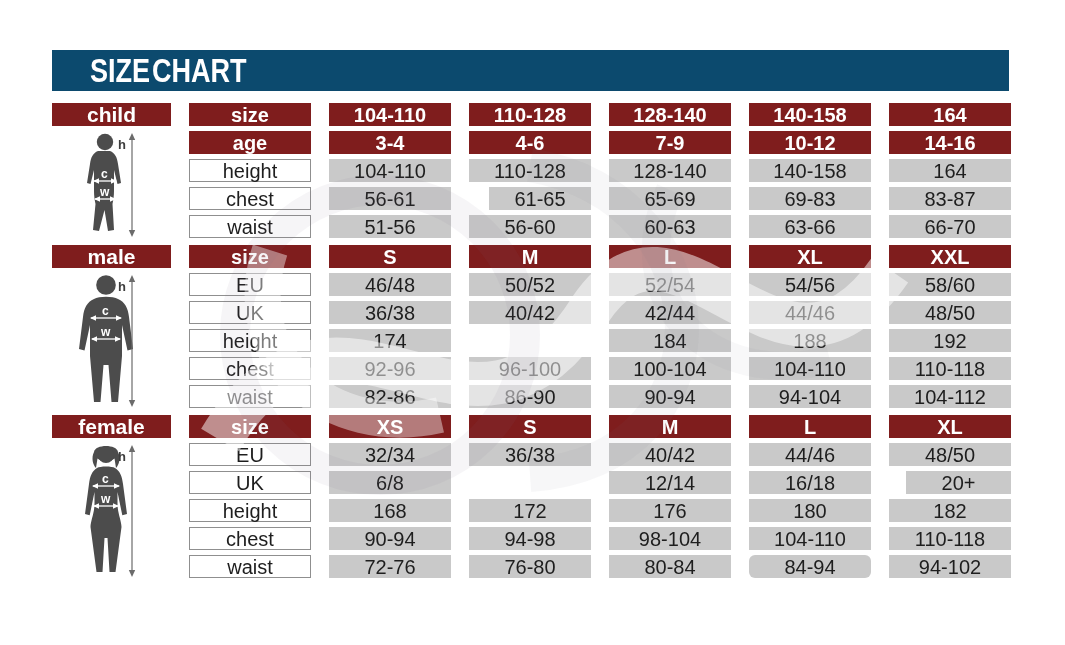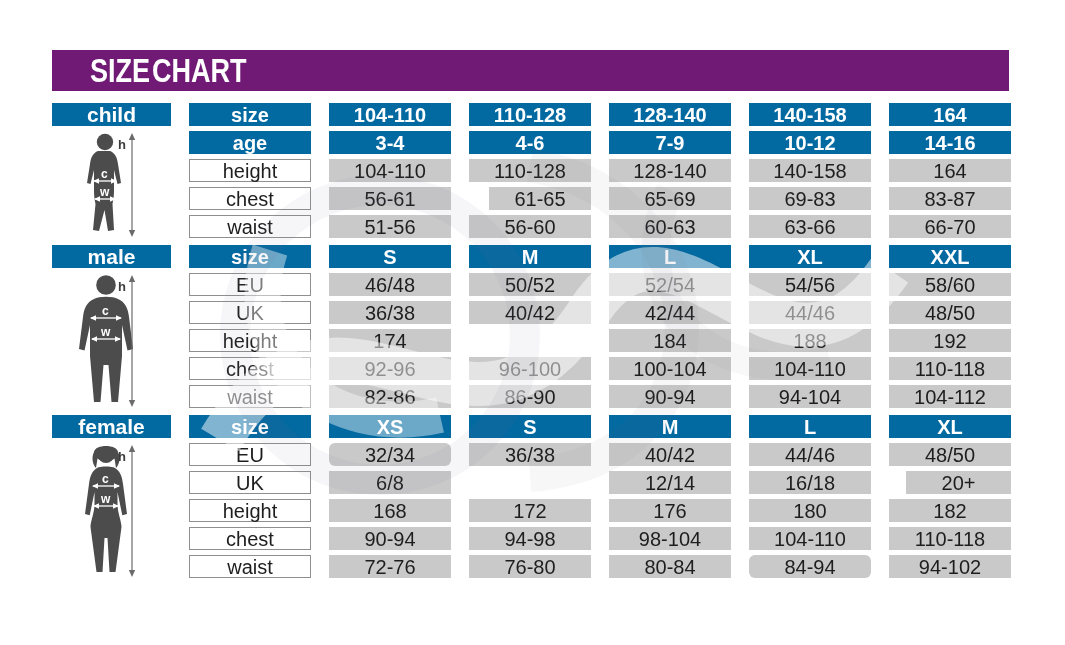--- a/index.html
+++ b/index.html
@@ -1,27 +1,27 @@
 <!DOCTYPE html>
 <html><head>
 <meta charset="utf-8">
 <style>
   html,body{margin:0;padding:0;background:#fff;}
   .page{position:relative;width:1065px;height:645px;background:#ffffff;overflow:hidden;
         font-family:"Liberation Sans",sans-serif;}
-  .title-bar{position:absolute;left:52px;top:50px;width:957px;height:41px;background:#701a75;
+  .title-bar{position:absolute;left:52px;top:50px;width:957px;height:41px;background:#0c4a6e;
              display:flex;align-items:center;text-align:center;}
   .title{color:#ffffff;font-weight:bold;font-size:33px;letter-spacing:0px;word-spacing:-7px;
          transform:scaleX(.82);transform-origin:left center;margin-left:38px;white-space:nowrap;}
   .chart{position:absolute;left:52px;top:103px;}
   .section{display:grid;grid-template-columns:119px repeat(6,122px);column-gap:18px;row-gap:5px;
            margin-bottom:7px;}
   .cell{height:23px;display:flex;align-items:center;justify-content:center;
         font-size:20px;color:#1e1e1e;line-height:1;}
-  .purple{background:#0369a1;color:#ffffff;font-weight:bold;font-size:20px;}
+  .purple{background:#7f1d1d;color:#ffffff;font-weight:bold;font-size:20px;}
   .section-name{font-size:21px;}
   .value{background:#c9c9c9;}
   .label{background:#ffffff;border:1px solid #8f8f8f;box-sizing:border-box;}
   .figure{position:relative;}
   .figure svg{display:block;margin:0 auto;}
   .watermark{position:absolute;left:190px;top:130px;z-index:3;pointer-events:none;}
 </style>
 </head>
 <body>
 
@@ -169,21 +169,21 @@
   <polygon points="67,63 61,60.2 61,65.8" fill="#ffffff"></polygon>
           </svg>
         </div>
         <div class="cell purple" style="grid-area: 1 / 2;">size</div>
         <div class="cell purple" style="grid-area: 1 / 3;">XS</div>
         <div class="cell purple" style="grid-area: 1 / 4;">S</div>
         <div class="cell purple" style="grid-area: 1 / 5;">M</div>
         <div class="cell purple" style="grid-area: 1 / 6;">L</div>
         <div class="cell purple" style="grid-area: 1 / 7;">XL</div>
         <div class="cell label" style="grid-area: 2 / 2;">EU</div>
-        <div class="cell value" style="grid-area: 2 / 3; border-radius: 6px;">32/34</div>
+        <div class="cell value" style="grid-area: 2 / 3;">32/34</div>
         <div class="cell value" style="grid-area: 2 / 4;">36/38</div>
         <div class="cell value" style="grid-area: 2 / 5;">40/42</div>
         <div class="cell value" style="grid-area: 2 / 6;">44/46</div>
         <div class="cell value" style="grid-area: 2 / 7;">48/50</div>
         <div class="cell label" style="grid-area: 3 / 2;">UK</div>
         <div class="cell value" style="grid-area: 3 / 3;">6/8</div>
         <div class="cell value" style="grid-area: 3 / 5;">12/14</div>
         <div class="cell value" style="grid-area: 3 / 6;">16/18</div>
         <div class="cell value" style="grid-area: 3 / 7; margin-left: 17px;">20+</div>
         <div class="cell label" style="grid-area: 4 / 2;">height</div>

